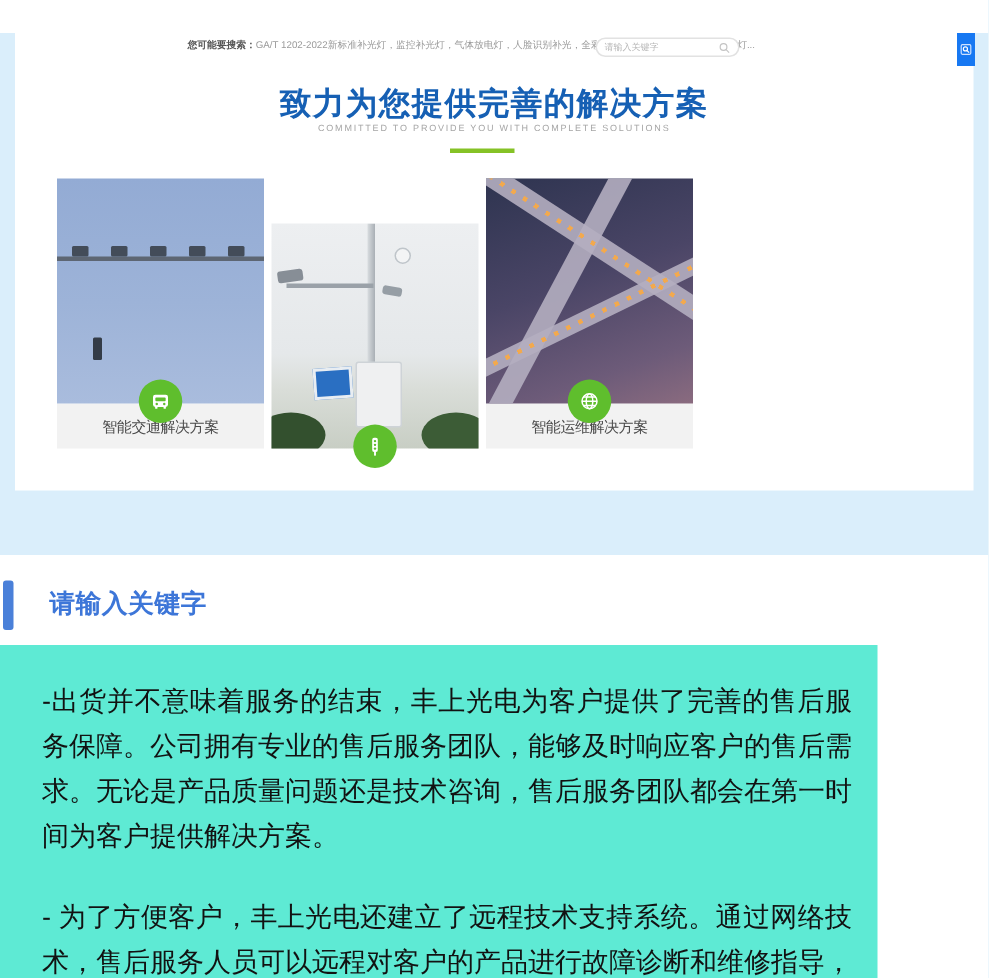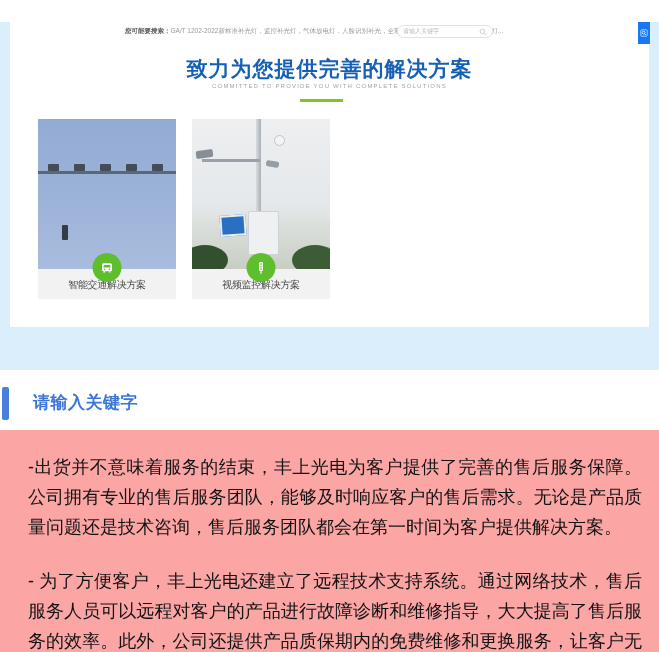--- a/index.html
+++ b/index.html
@@ -21,21 +21,21 @@
   .search-box .ph { font-size:6px; color:#b8b8b8; }
   .fab { position:absolute; left:628px; top:0; width:12px; height:22px; background:#1778f2;
     display:flex; align-items:center; justify-content:center; }
 
   .hero-title { position:absolute; left:0; top:33px; width:100%; margin:0; text-align:center;
     font-size:21px; font-weight:bold; color:#1660b4; letter-spacing:1px; }
   .hero-sub { position:absolute; left:0; top:61px; width:100%; text-align:center;
     font-size:6px; color:#a5a5a5; letter-spacing:1.2px; }
   .green-line { position:absolute; left:290px; top:77px; width:43px; height:3px; background:#85c226; }
 
-  .cards { position:absolute; left:28px; top:97px; display:flex; gap:16px;align-items:flex-end; }
+  .cards { position:absolute; left:28px; top:97px; display:flex; gap:5px;align-items:flex-end; }
   .card { width:138px; position:relative; }
   .photo { height:150px; position:relative; overflow:hidden; }
   .labelbar { height:30px; background:#f2f2f2; display:flex; align-items:flex-end; justify-content:center; }
   .labelbar span { font-size:10px; letter-spacing:-0.3px; color:#4a4a4a; padding-bottom:7px; }
   .icon-circle { position:absolute; left:50%; top:134px; transform:translateX(-50%);
     width:29px; height:29px; border-radius:50%; background:#5fbe2d; z-index:3;
     display:flex; align-items:center; justify-content:center; }
 
   
   .photo1 { background:linear-gradient(180deg,#93abd4 0%,#9db3d8 55%,#a9bcdd 100%); }
@@ -71,21 +71,21 @@
   .p4-r1 { left:-30px; top:38px; width:210px; height:14px; transform:rotate(33deg); }
   .p4-r2 { left:-30px; top:84px; width:210px; height:11px; transform:rotate(-26deg); }
   .p4-r3 { left:40px; top:-20px; width:14px; height:200px; transform:rotate(28deg); }
   .p4-glow { position:absolute; height:3px; background:repeating-linear-gradient(90deg,#f2a94e 0 3px,rgba(0,0,0,0) 3px 9px); }
   .p4-g1 { left:-30px; top:44px; width:210px; transform:rotate(33deg); }
   .p4-g2 { left:-30px; top:88px; width:210px; transform:rotate(-26deg); }
 
   
   .svc-bar { position:absolute; left:2px; top:387px; width:7px; height:33px; background:#4a80d9; border-radius:2px; }
   .svc-heading { position:absolute; left:33px; top:391px; margin:0; font-size:17px; font-weight:bold; color:#3d76d8; letter-spacing:0.5px; }
-  .svc-body { position:absolute; left:0; top:430px; width:659px; height:222px; background:#fca5a5; padding:22px 17px 0 28px; }
+  .svc-body { position:absolute; left:0; top:430px; width:585px; height:222px; background:#5eead4; padding:22px 17px 0 28px; }
   .svc-body p { margin:0; font-size:18px; line-height:30px; color:#121212; text-align:justify; }
   .svc-body p + p { margin-top:24px; }
 
   svg { display:block; }
 </style>
 </head>
 <body>
 
 <div class="top-band">
   <div class="site-card">
@@ -159,26 +159,44 @@
         </div>
         <div class="icon-circle">
           <svg width="15" height="15" viewBox="0 0 24 24">
               <rect x="9" y="3" width="6" height="15" rx="2" fill="#ffffff"></rect>
               <circle cx="12" cy="6.5" r="1.3" fill="#5fbe2d"></circle>
               <circle cx="12" cy="10.5" r="1.3" fill="#5fbe2d"></circle>
               <circle cx="12" cy="14.5" r="1.3" fill="#5fbe2d"></circle>
               <rect x="11" y="18" width="2" height="4" fill="#ffffff"></rect>
             </svg>
         </div>
+      </div>
+
+
+      <div class="card">
+        <div class="photo photo4">
+          <div class="p4-road p4-r1"></div>
+          <div class="p4-road p4-r2"></div>
+          <div class="p4-road p4-r3"></div>
+          <div class="p4-glow p4-g1"></div>
+          <div class="p4-glow p4-g2"></div>
+        </div>
+        <div class="icon-circle">
+          <svg width="15" height="15" viewBox="0 0 24 24" fill="none" stroke="#ffffff" stroke-width="1.6">
+              <circle cx="12" cy="12" r="8"></circle>
+              <ellipse cx="12" cy="12" rx="3.5" ry="8"></ellipse>
+              <line x1="4" y1="12" x2="20" y2="12"></line>
+              <line x1="5.2" y1="7.5" x2="18.8" y2="7.5"></line>
+              <line x1="5.2" y1="16.5" x2="18.8" y2="16.5"></line>
+            </svg>
+        </div>
         <div class="labelbar">
-          <span>视频监控解决方案</span>
+          <span>智能运维解决方案</span>
         </div>
       </div>
-
-
 
     </div>
   </div>
 </div>
 
 <div class="svc-bar"></div>
 <h2 class="svc-heading">请输入关键字</h2>
 
 <div class="svc-body">
   <p>-出货并不意味着服务的结束，丰上光电为客户提供了完善的售后服务保障。公司拥有专业的售后服务团队，能够及时响应客户的售后需求。无论是产品质量问题还是技术咨询，售后服务团队都会在第一时间为客户提供解决方案。</p>

